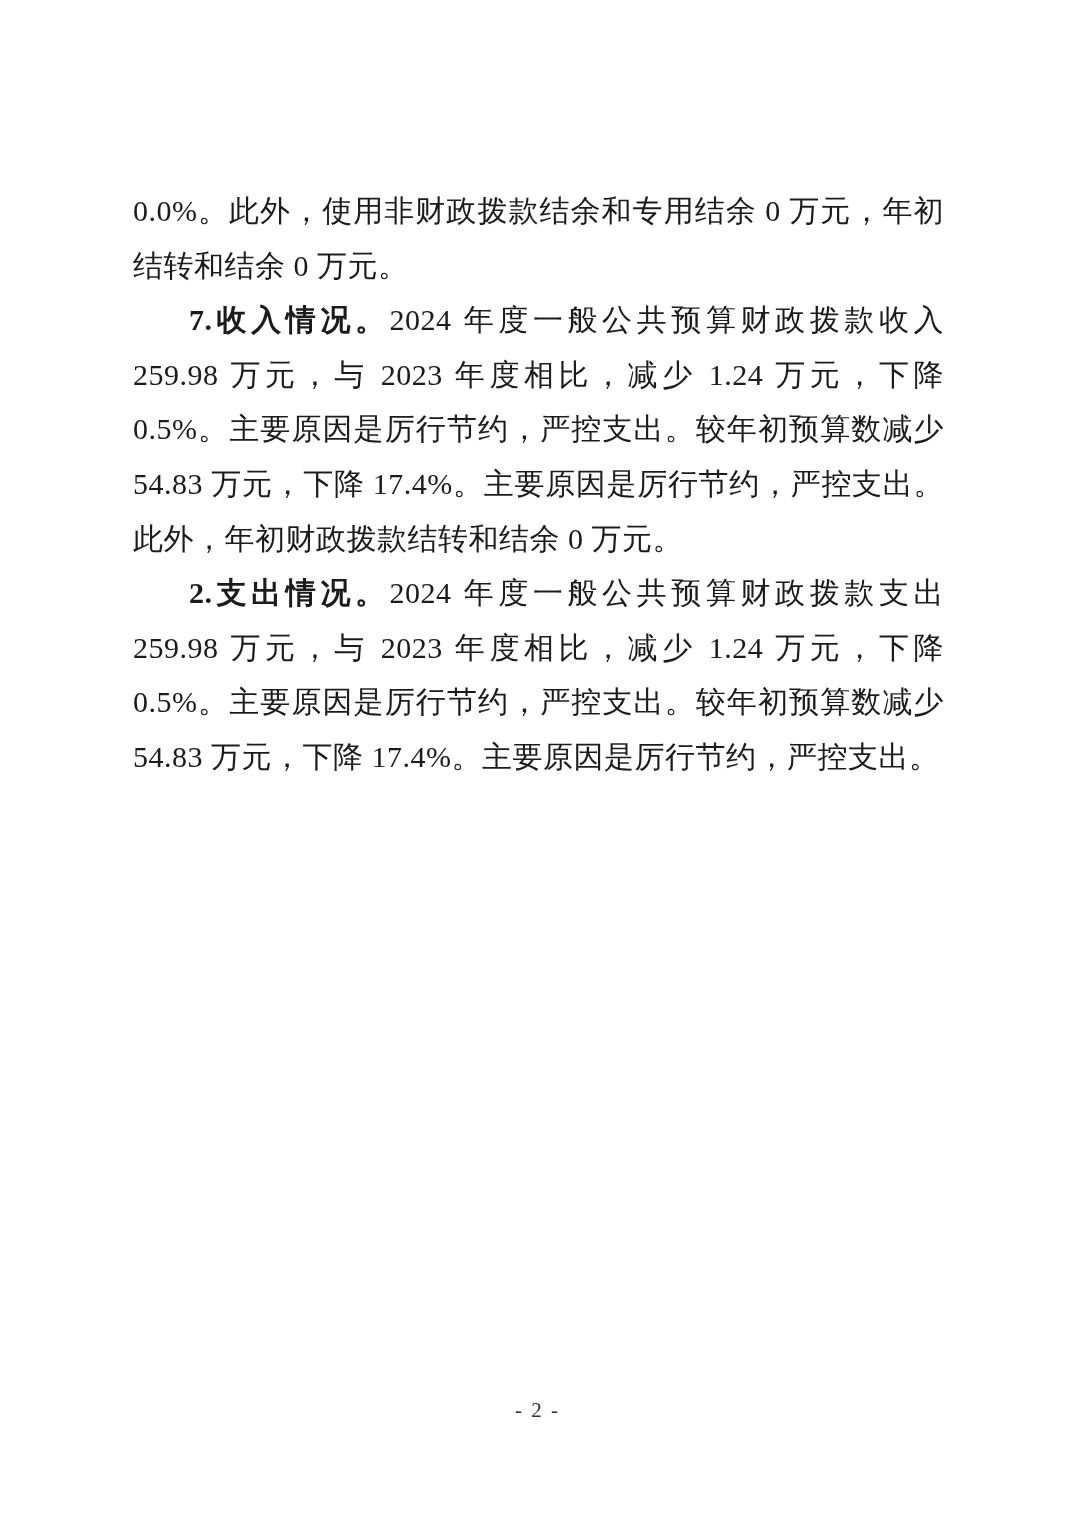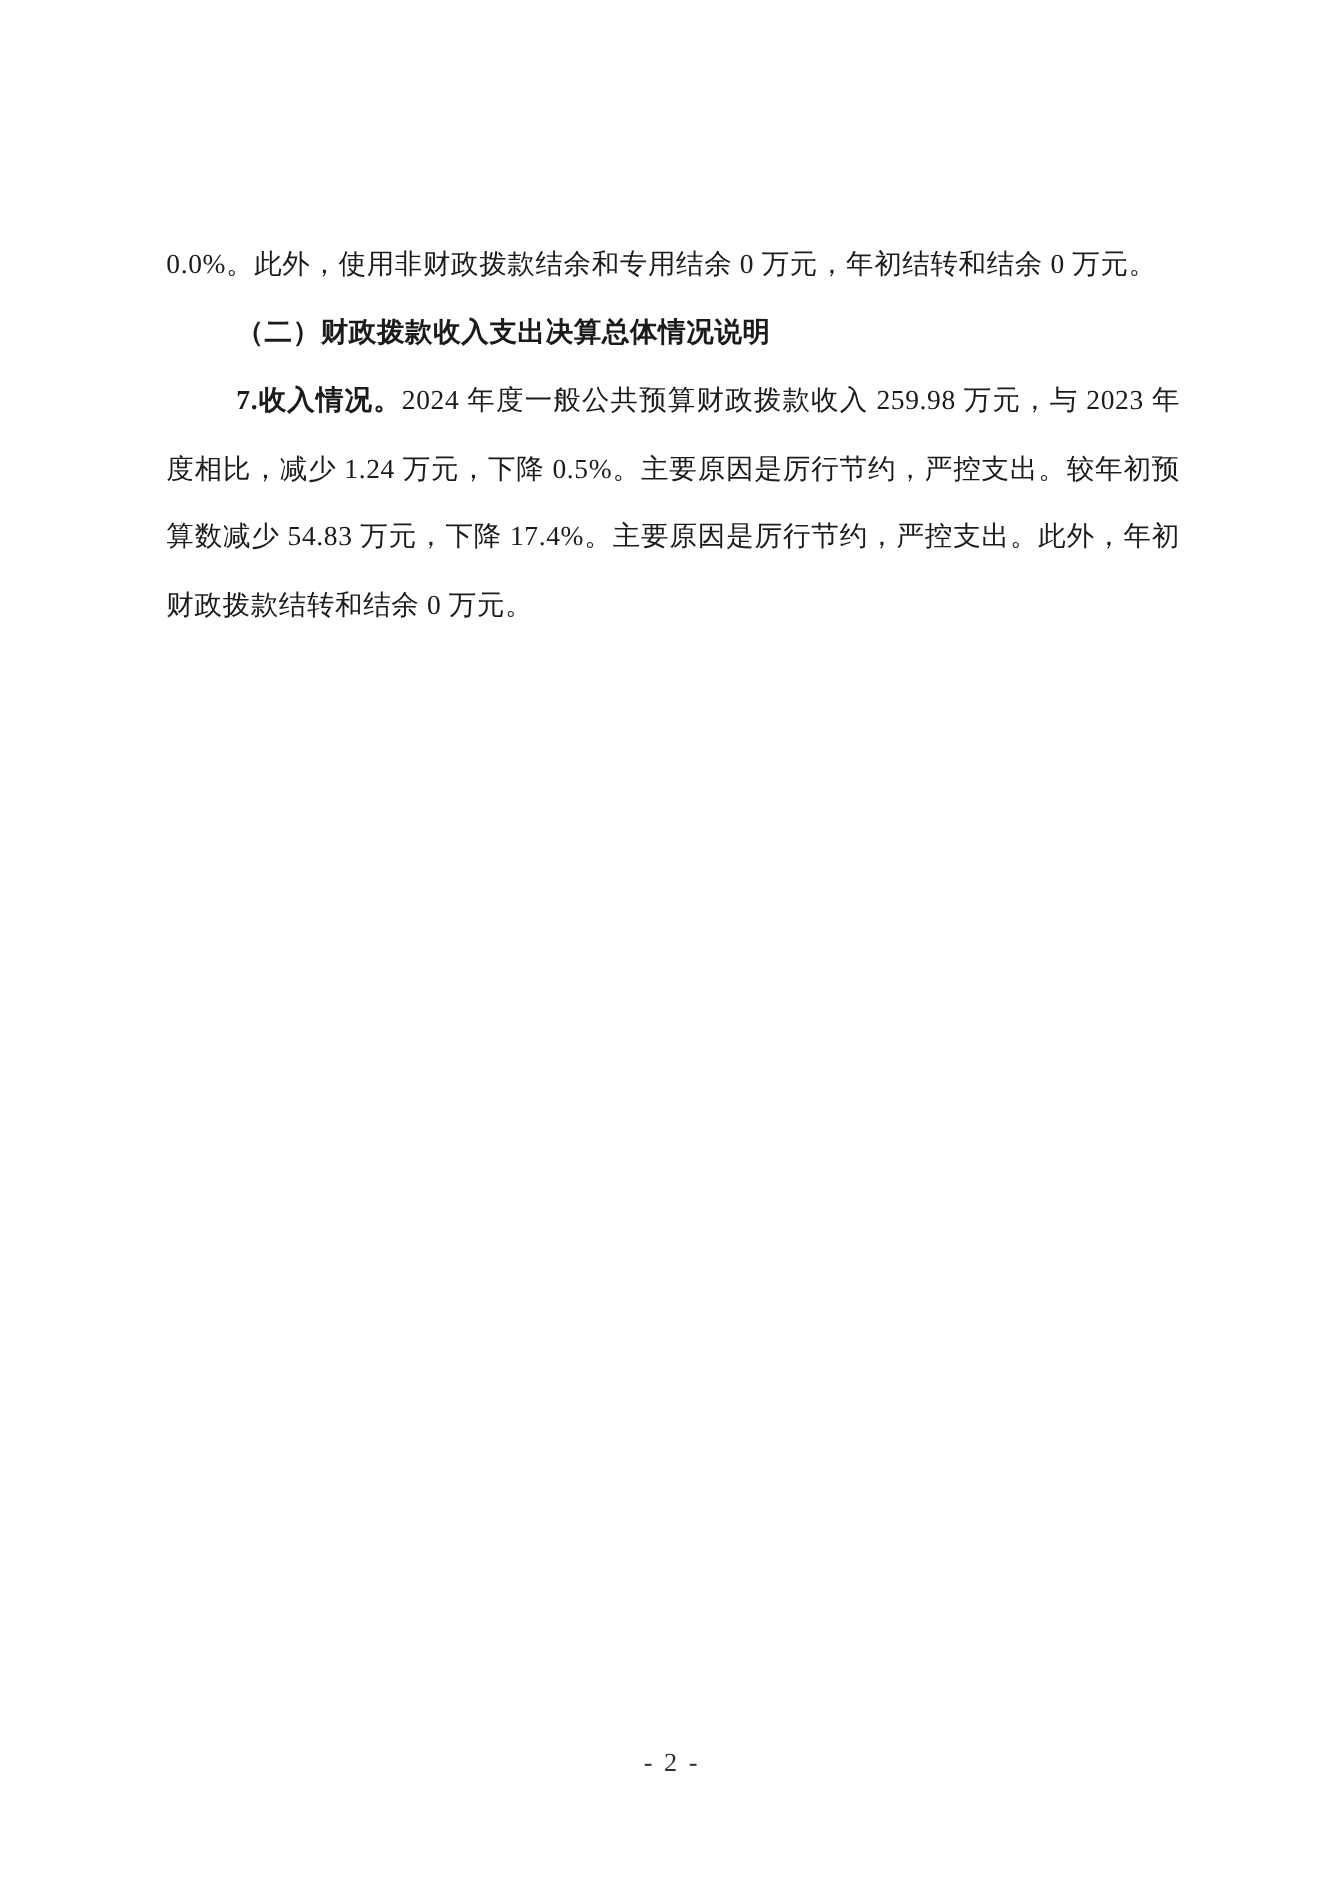--- a/index.html
+++ b/index.html
@@ -15,21 +15,21 @@
     position: absolute;
     left: 0; top: 0;
     width: 1075px; height: 1520px;
     background: #ffffff;
   }
   .content {
     position: absolute;
     left: 133px;
     top: 184px;
     width: 811px;
-    font-size: 22px;
+    font-size: 30px;
     line-height: 54.6px;
     text-align: justify;
     letter-spacing: 0.5px;
   }
   .para {
     text-indent: 56px;
   }
   .para.no-indent {
     text-indent: 0;
   }
@@ -51,26 +51,26 @@
 <body>
 
 <div class="page">
 
   <div class="content">
 
     <p class="para no-indent"><b class="lead"></b><span>0.0%。此外，使用非财政拨款结余和专用结余 0 万元，年初结转和结余 0 万元。</span></p>
 
 
 
-    <p class="para"><b class="lead">（二）财政拨款收入支出决算总体情况说明</b><span></span></p>
 
 
 
     <p class="para"><b class="lead">7.收入情况。</b><span>2024 年度一般公共预算财政拨款收入 259.98 万元，与 2023 年度相比，减少 1.24 万元，下降 0.5%。主要原因是厉行节约，严控支出。较年初预算数减少 54.83 万元，下降 17.4%。主要原因是厉行节约，严控支出。此外，年初财政拨款结转和结余 0 万元。</span></p>
 
+    <p class="para"><b class="lead">2.支出情况。</b><span>2024 年度一般公共预算财政拨款支出 259.98 万元，与 2023 年度相比，减少 1.24 万元，下降 0.5%。主要原因是厉行节约，严控支出。较年初预算数减少 54.83 万元，下降 17.4%。主要原因是厉行节约，严控支出。</span></p>
 
   </div>
 
   <div class="footer">
     <span>- 2 -</span>
   </div>
 
 </div>
 
 </body></html>

